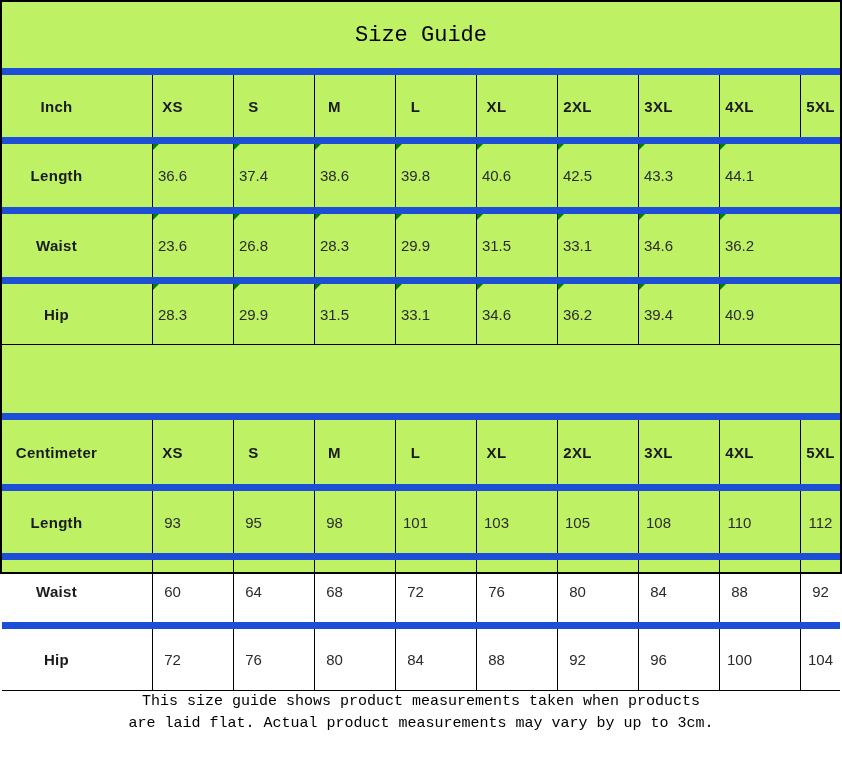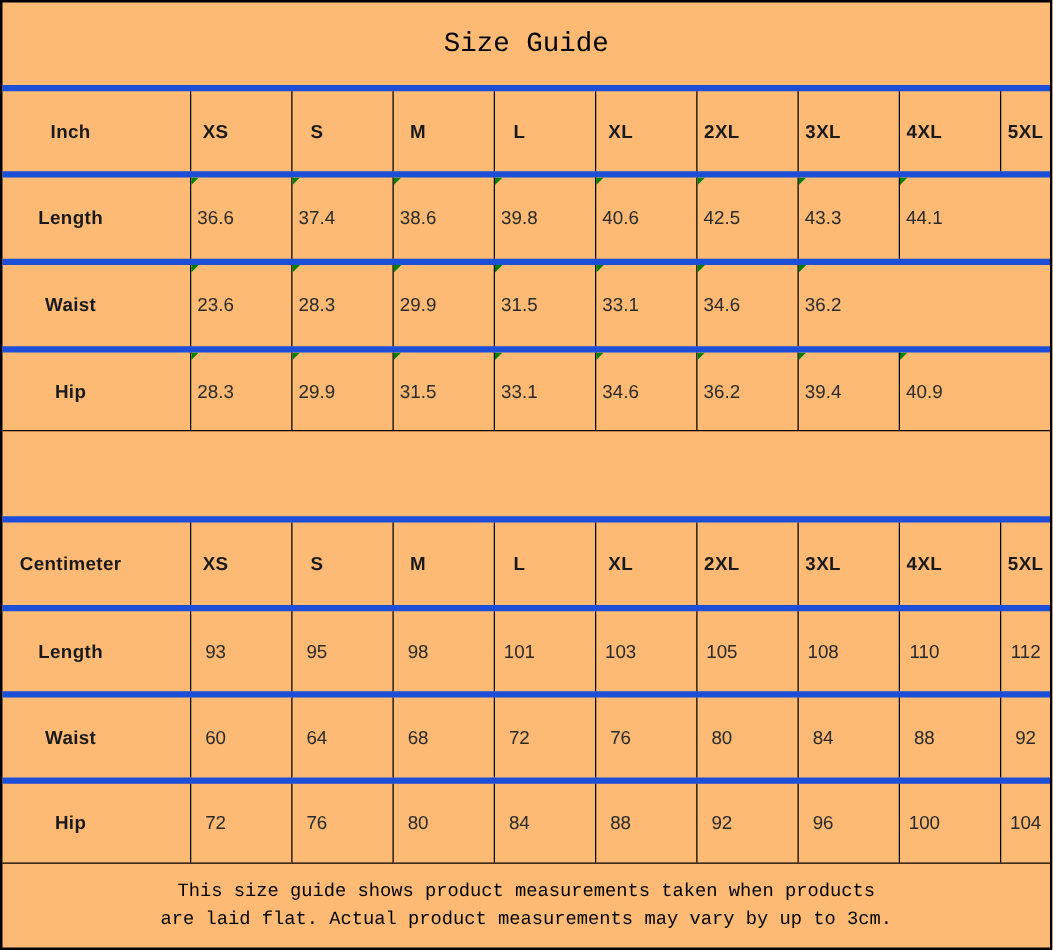--- a/index.html
+++ b/index.html
@@ -5,40 +5,40 @@
   * { margin: 0; padding: 0; box-sizing: border-box; }
   html, body { background: #fff; }
   body {
     font-family: "Liberation Sans", sans-serif;
     width: 842px;
     height: 760px;
     overflow: hidden;
   }
   .size-guide {
     width: 842px;
-    height: 760px;
+    height: 574px;
     border: 2px solid #000;
     display: flex;
     flex-direction: column;
-    background: #fdba74;
+    background: #bef264;
   }
   .title-row {
     height: 66px;
     display: flex;
     align-items: center;
     justify-content: center;
     font-family: "Liberation Mono", "DejaVu Sans Mono", monospace;
     font-size: 22px;
     color: #000;
     flex: 0 0 auto;
   }
   .row {
     display: grid;
     grid-template-columns: 109px repeat(9, 1fr);
-    border-top: 5px solid #1d4ed8;
+    border-top: 7px solid #1d4ed8;
     flex: 0 0 auto;
     gap: 41px;
   }
   .cell {
     position: relative;
     display: flex;
     align-items: center;
     justify-content: center;
     border-left: 1px solid #000;
     overflow: hidden;
@@ -145,20 +145,24 @@
   </div>
 
   <div class="row h-data">
     <div class="cell label">Waist</div>
     <div class="cell">
         <span class="tri"></span>
         <span class="val">23.6</span>
       </div>
     <div class="cell">
         <span class="tri"></span>
+        <span class="val">26.8</span>
+      </div>
+    <div class="cell">
+        <span class="tri"></span>
         <span class="val">28.3</span>
       </div>
     <div class="cell">
         <span class="tri"></span>
         <span class="val">29.9</span>
       </div>
     <div class="cell">
         <span class="tri"></span>
         <span class="val">31.5</span>
       </div>

